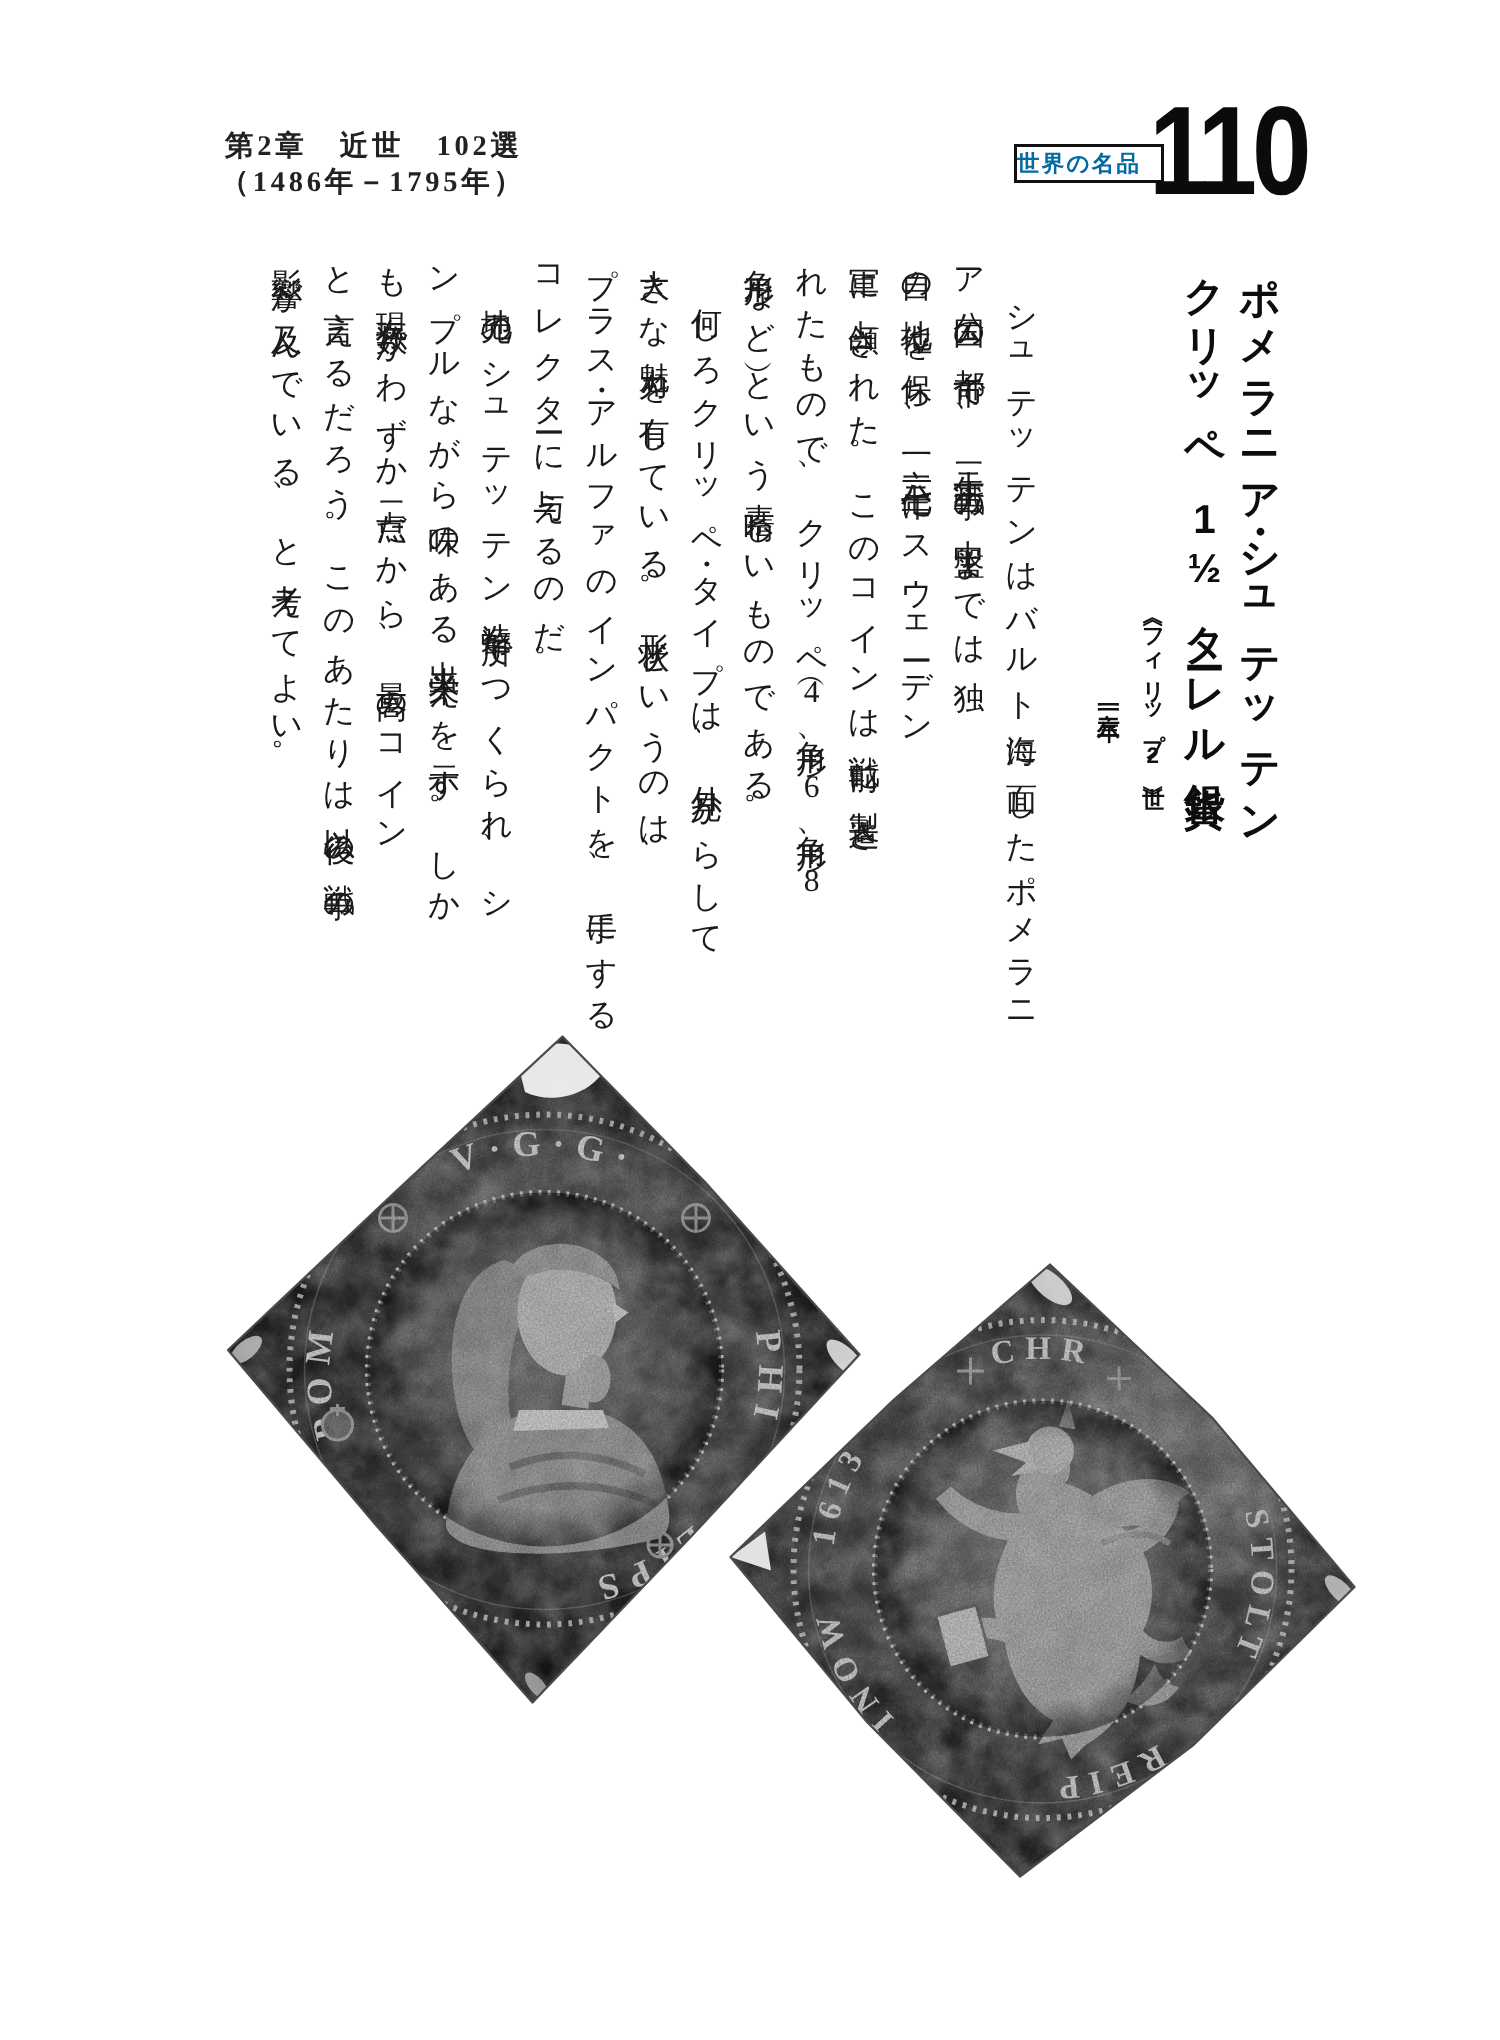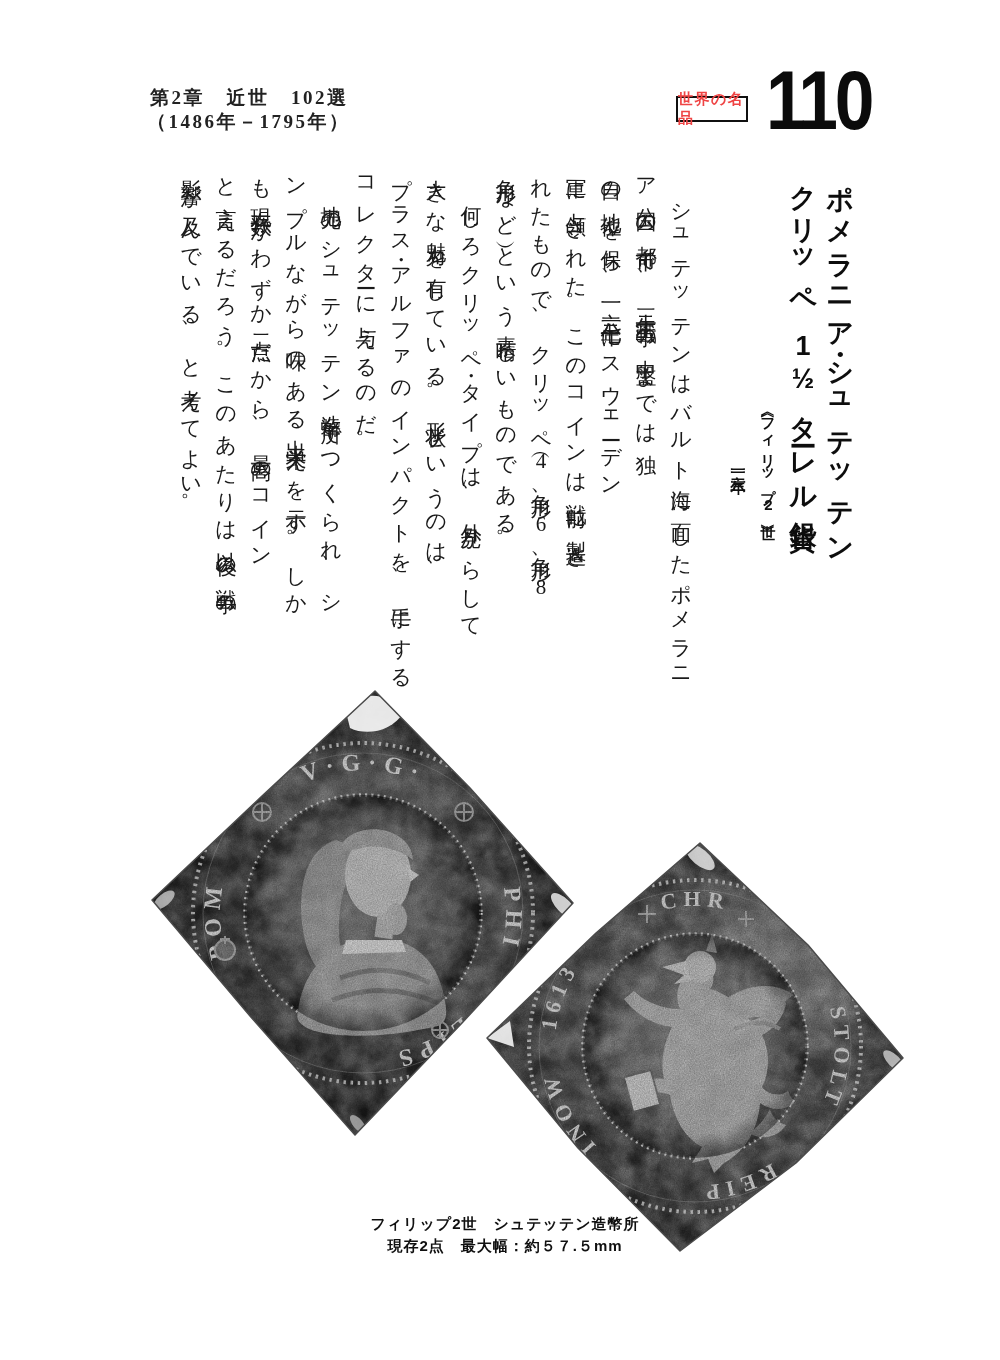--- a/index.html
+++ b/index.html
@@ -5,24 +5,24 @@
   html,body{margin:0;padding:0;background:#e8e8e8;}
   .page{position:relative;width:1000px;height:1360px;background:#ffffff;overflow:hidden;
         font-family:"Liberation Serif",serif;color:#141414;}
 
   
   .chapter{position:absolute;left:150px;top:86px;font-size:19px;line-height:24px;
            letter-spacing:2.5px;color:#222;font-weight:bold;}
   .chapter .l2{margin-left:-3px;}
 
   
-  .badge{position:absolute;left:676px;top:96px;width:72px;height:26px;border:2.5px solid #101010;
-         display:flex;align-items:center;justify-content:flex-end;
+  .badge{position:absolute;left:676px;top:96px;width:100px;height:26px;border:2.5px solid #101010;
+         display:flex;align-items:center;justify-content:flex-start;
          font-family:"Liberation Sans",sans-serif;font-weight:bold;font-size:15px;
-         letter-spacing:1.5px;color:#ef4444;box-sizing:border-box;}
+         letter-spacing:1.5px;color:#0369a1;box-sizing:border-box;}
   .issue-no{position:absolute;left:766px;top:58px;font-family:"Liberation Sans",sans-serif;
             font-weight:900;font-size:84px;letter-spacing:-4px;color:#0b0b0b;
             transform:scaleX(.85);transform-origin:left top;line-height:1;}
 
   
   .vtxt{writing-mode:vertical-rl;text-orientation:upright;position:absolute;white-space:nowrap;}
   .title1{left:822px;top:166px;font-family:"Liberation Sans",sans-serif;font-weight:900;
           font-size:27px;letter-spacing:4px;color:#0d0d0d;}
   .title2{left:785px;top:166px;font-family:"Liberation Sans",sans-serif;font-weight:900;
           font-size:27px;letter-spacing:3px;color:#0d0d0d;}
@@ -259,18 +259,14 @@
       <rect x="0" y="0" width="435" height="430" filter="url(#grainDark)" opacity=".3"></rect>
       <g>
         <ellipse cx="222" cy="24" rx="18" ry="8" fill="#eeeeee" opacity=".8" transform="rotate(40 222 24)"></ellipse>
         <path d="M9,205 L32,188 L36,214 Z" fill="#f5f5f5" opacity=".9"></path>
         <ellipse cx="416" cy="228" rx="14" ry="6" fill="#e5e5e5" opacity=".7" transform="rotate(45 416 228)"></ellipse>
       </g>
     </g>
     <path d="M222,10 L330,112 L425,225 L318,330 L202,418 L100,315 L9,205 L118,100 Z" fill="none" stroke="#4a4a4a" stroke-width="1.5" stroke-linejoin="round"></path>
   </svg>
 
-  <div class="caption">
-    <div>フィリップ2世　シュテッテン造幣所</div>
-    <div>現存2点　最大幅：約５７.５mm</div>
-  </div>
 
 </div>
 
 </body></html>

